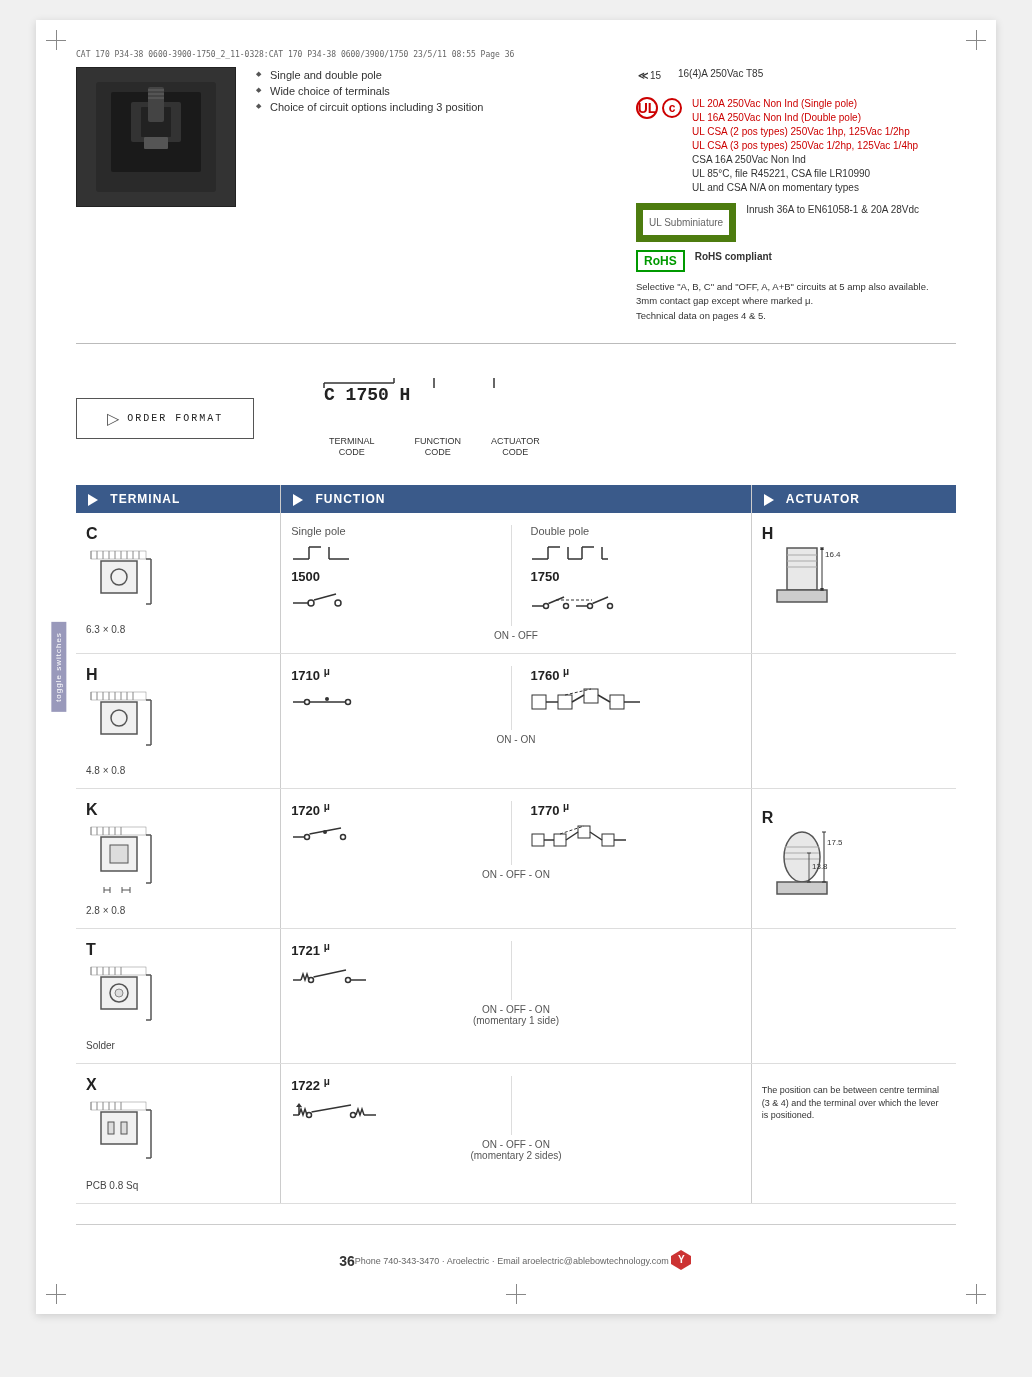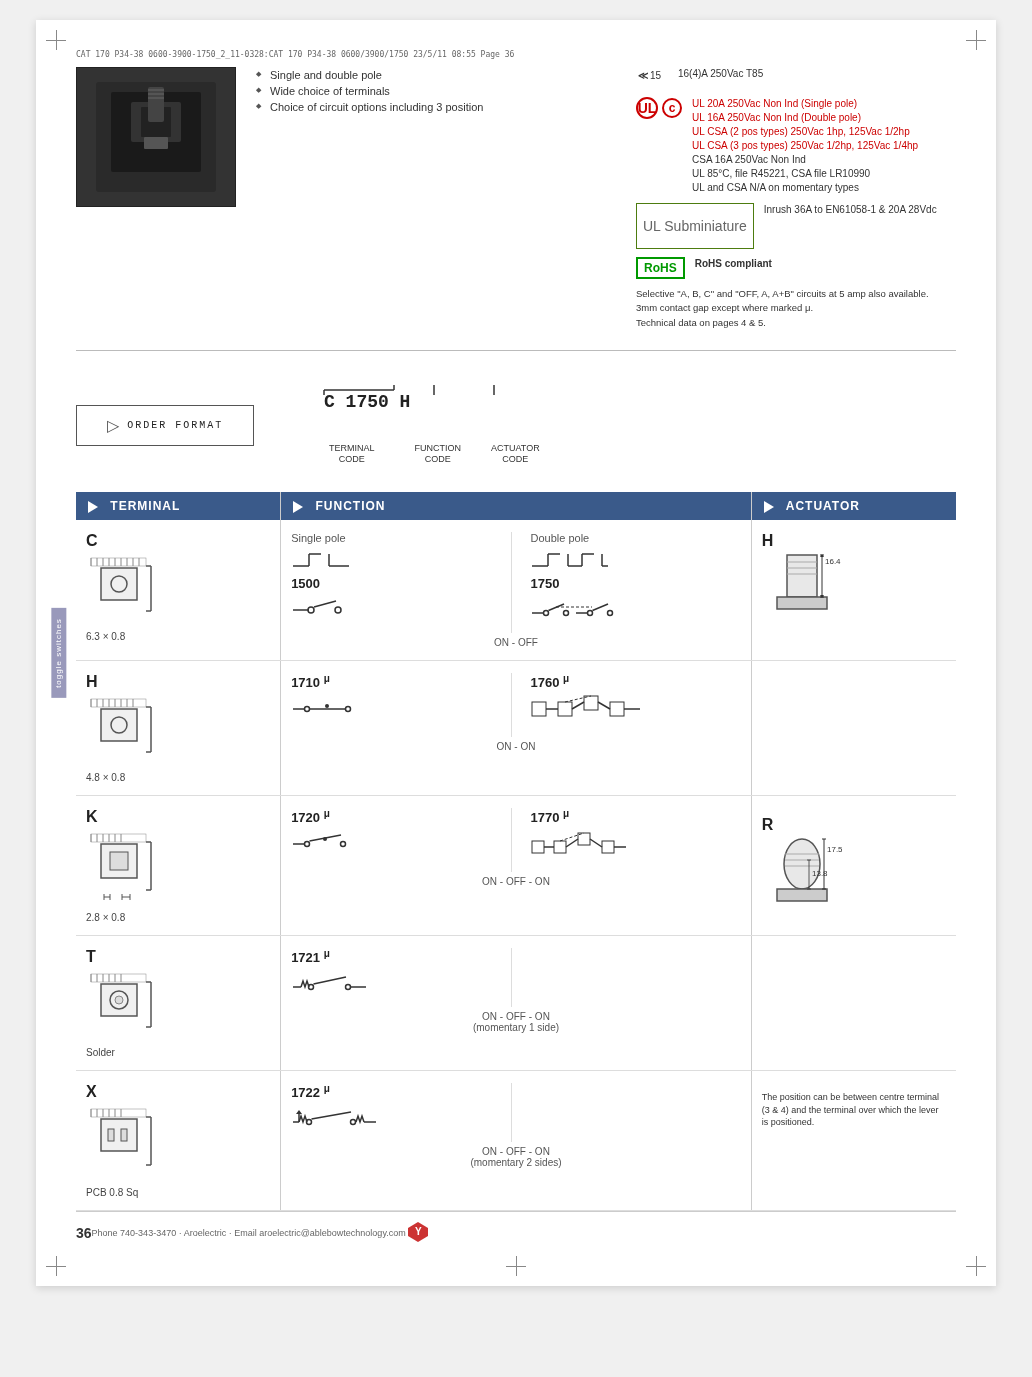--- a/index.html
+++ b/index.html
@@ -273,24 +273,25 @@
     
     .note-text {
       font-size: 9px;
       color: #333;
       line-height: 1.4;
       margin-top: 8px;
     }
     
     .page-footer {
       display: flex;
-      justify-content: flex-start;
+      justify-content: center;
       align-items: center;
+      margin-top: 20px;
       border-top: 1px solid #ccc;
-      padding-top: 8px;
+      padding-top: 23px;
       font-size: 9px;
       color: #555;
     }
     .page-number {
       font-size: 14px;
       font-weight: bold;
       color: #333;
     }
     
     .crosshair {
@@ -336,23 +337,23 @@
     .cert-ul-text {
       color: #cc0000;
       font-size: 10px;
     }
     .cert-black-text {
       color: #333;
       font-size: 10px;
     }
     
     .imrush-badge {
-      border: 1px solid #4d7c0f;
-      padding: 14px 6px;
-      font-size: 14px;
+      border: 7px solid #4d7c0f;
+      padding: 7px 6px;
+      font-size: 10px;
       color: #666;
       display: inline-block;
     }
   </style>
 </head>
 <body>
 
 <div class="page" style="position:relative;">
 
   <div class="crosshair top-left-cross"></div>

